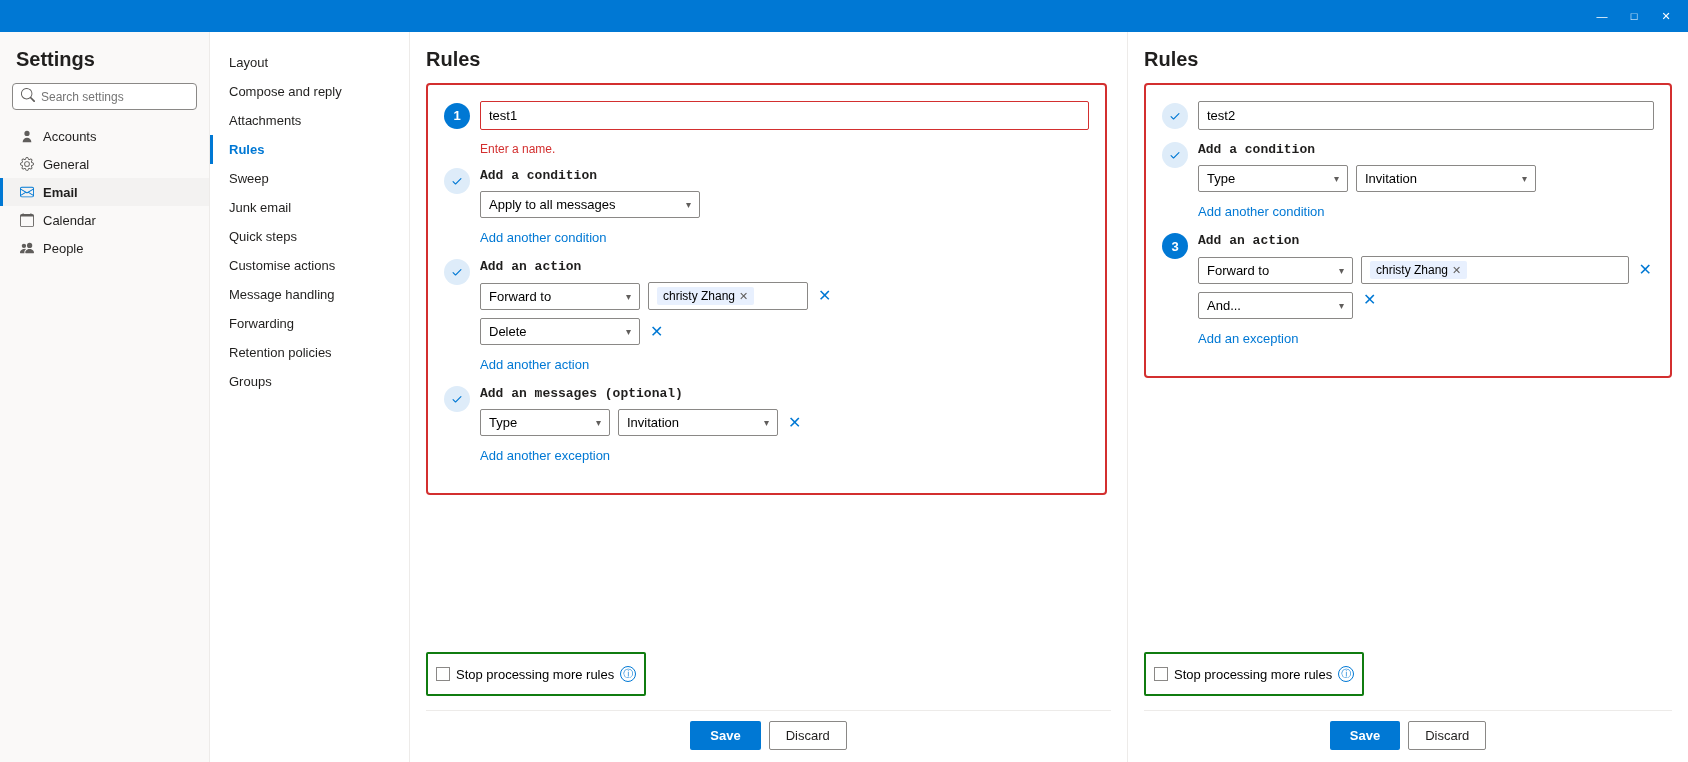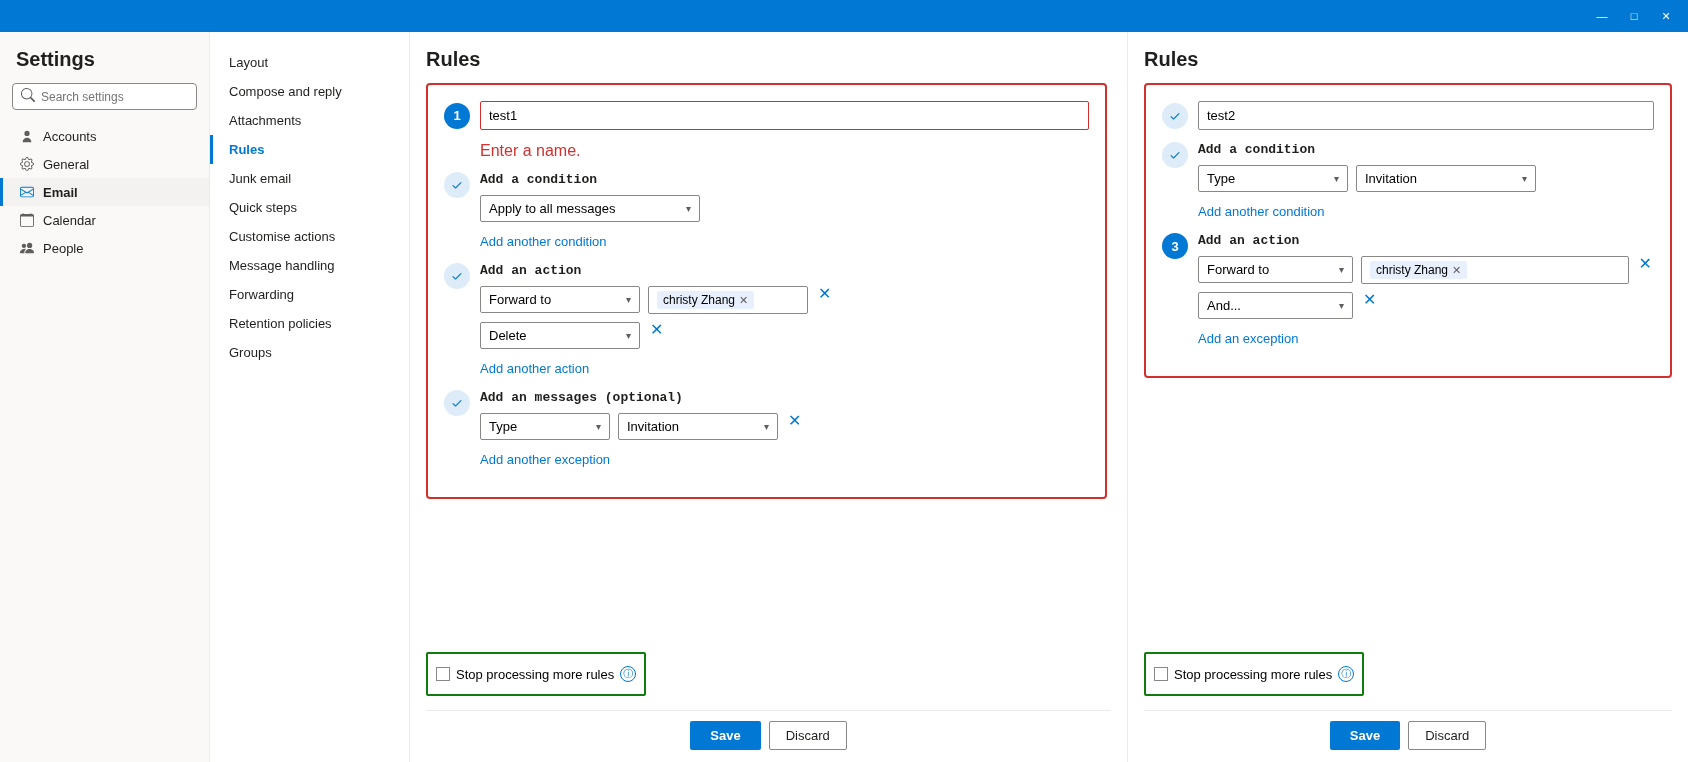--- a/index.html
+++ b/index.html
@@ -196,21 +196,21 @@
       flex: 1;
       border: 1px solid #d32f2f;
       border-radius: 2px;
       padding: 6px 8px;
       font-size: 13px;
       outline: none;
     }
     .rule-name-input.normal-border { border-color: #8a8886; }
     .error-text {
       color: #d32f2f;
-      font-size: 16px;
+      font-size: 12px;
       margin-top: 2px;
       margin-left: 36px;
     }
 
     
     .section-row {
       display: flex;
       align-items: flex-start;
       gap: 10px;
       margin-bottom: 14px;
@@ -235,21 +235,21 @@
       background: white;
       cursor: pointer;
       display: flex;
       align-items: center;
       justify-content: space-between;
       gap: 8px;
       min-width: 0;
     }
     .dropdown-row {
       display: flex;
-      align-items: flex-start;
+      align-items: center;
       gap: 8px;
       margin-bottom: 8px;
       flex-wrap: wrap;
     }
 
     .tag-input {
       border: 1px solid #8a8886;
       border-radius: 2px;
       padding: 4px 8px;
       font-size: 13px;
@@ -463,20 +463,21 @@
       </span>
       <span>People</span>
     </div>
   </div>
 
   <div class="middle-nav">
     <div class="middle-nav-item">Layout</div>
     <div class="middle-nav-item">Compose and reply</div>
     <div class="middle-nav-item">Attachments</div>
     <div class="middle-nav-item active">Rules</div>
+    <div class="middle-nav-item">Sweep</div>
     <div class="middle-nav-item">Junk email</div>
     <div class="middle-nav-item">Quick steps</div>
     <div class="middle-nav-item">Customise actions</div>
     <div class="middle-nav-item">Message handling</div>
     <div class="middle-nav-item">Forwarding</div>
     <div class="middle-nav-item">Retention policies</div>
     <div class="middle-nav-item">Groups</div>
   </div>
 
   <div class="main-content">

